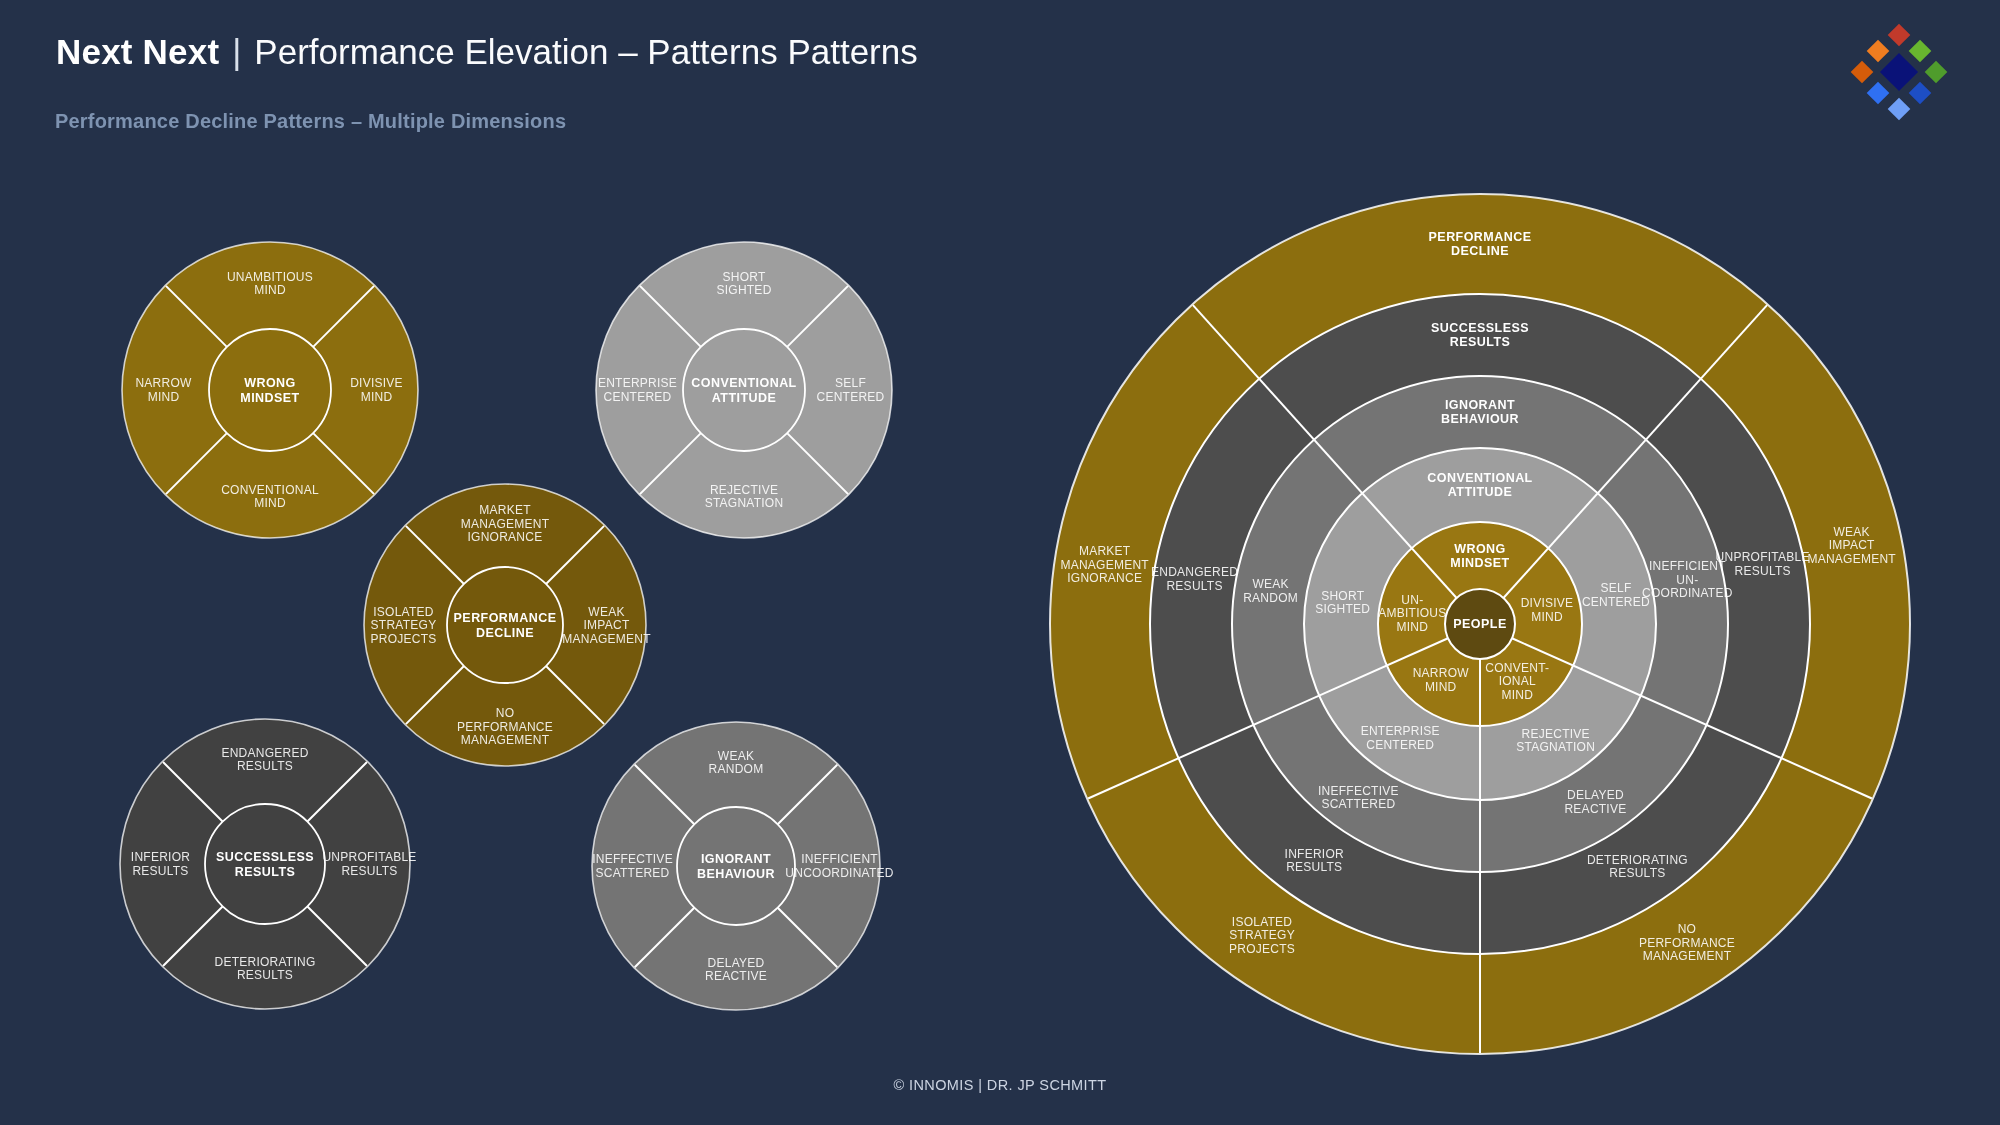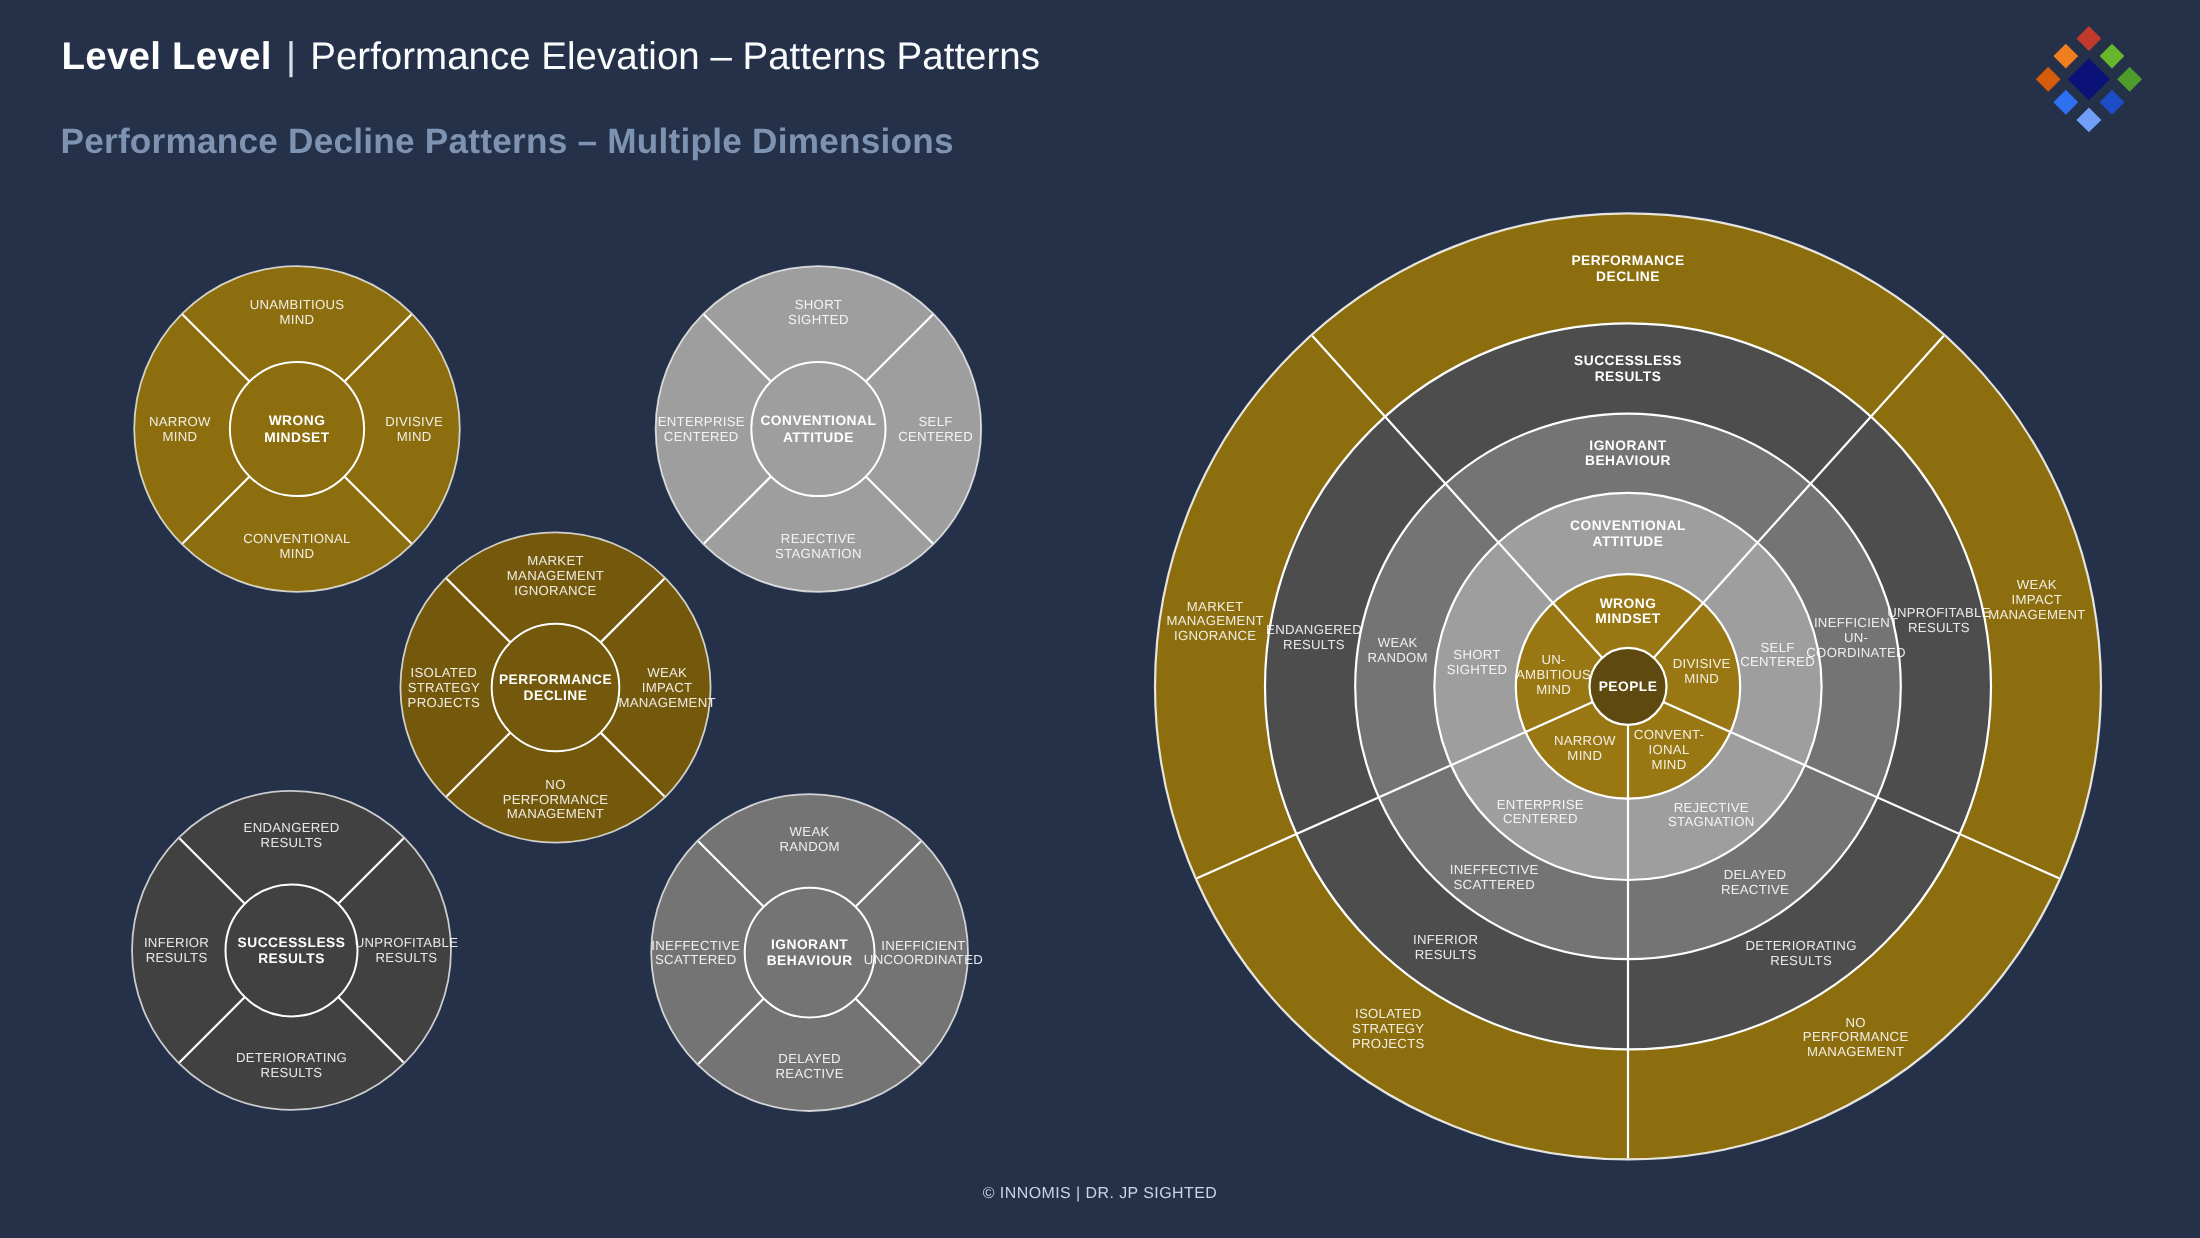--- a/index.html
+++ b/index.html
@@ -5,50 +5,50 @@
   html,body{margin:0;padding:0;background:#243149;}
   .slide{
     position:relative;width:2000px;height:1125px;overflow:hidden;
     background:#243149;
     font-family:"Liberation Sans","DejaVu Sans",sans-serif;
   }
   .header{position:absolute;left:56px;top:32px;white-space:nowrap;font-size:35px;color:#ffffff;}
   .brand{font-weight:800;letter-spacing:.2px;}
   .hsep{font-weight:300;color:#d9e0ea;margin:0 13px;}
   .htitle{font-weight:400;color:#fafbfd;}
-  .subtitle{position:absolute;left:55px;top:110px;font-size:32px;font-weight:700;color:#7e93b1;letter-spacing:.2px;}
+  .subtitle{position:absolute;left:55px;top:110px;font-size:20px;font-weight:700;color:#7e93b1;letter-spacing:.2px;}
   .footer{position:absolute;left:0;right:0;top:1077px;text-align:center;font-size:14.5px;color:#ccd4e2;letter-spacing:.4px;}
   .logo{position:absolute;left:1849px;top:22px;width:100px;height:100px;}
   .diamond{position:absolute;width:16px;height:16px;transform:translate(-50%,-50%) rotate(45deg);}
   .diamond-big{width:27px;height:27px;}
   svg{position:absolute;overflow:visible;font-family:"Liberation Sans","DejaVu Sans",sans-serif;}
   svg text{pointer-events:none;}
   .ttl{fill:#ffffff;font-size:12.5px;font-weight:700;letter-spacing:.45px;}
   .lbl{fill:rgba(255,255,255,0.88);font-size:12px;letter-spacing:.25px;}
 </style>
 </head>
 <body>
 
 <div class="slide">
   <div class="header">
-    <span class="brand">Level Level</span><span class="hsep">|</span><span class="htitle">Performance Elevation – Patterns Patterns</span>
+    <span class="brand">Next Next</span><span class="hsep">|</span><span class="htitle">Performance Elevation – Patterns Patterns</span>
   </div>
   <div class="logo" id="logo">
       <div class="diamond" style="background: rgb(193, 58, 43); left: 50px; top: 13px;"></div>
       <div class="diamond" style="background: rgb(240, 125, 32); left: 29px; top: 29px;"></div>
       <div class="diamond" style="background: rgb(104, 182, 47); left: 71px; top: 29px;"></div>
       <div class="diamond" style="background: rgb(213, 92, 10); left: 13px; top: 50px;"></div>
       <div class="diamond diamond-big" style="background: rgb(10, 18, 120); left: 50px; top: 50px;"></div>
       <div class="diamond" style="background: rgb(79, 156, 44); left: 87px; top: 50px;"></div>
       <div class="diamond" style="background: rgb(47, 112, 242); left: 29px; top: 71px;"></div>
       <div class="diamond" style="background: rgb(29, 78, 197); left: 71px; top: 71px;"></div>
       <div class="diamond" style="background: rgb(111, 159, 247); left: 50px; top: 87px;"></div>
     </div>
   <div class="subtitle">Performance Decline Patterns – Multiple Dimensions</div>
-  <div class="footer">© INNOMIS | DR. JP SIGHTED</div>
+  <div class="footer">© INNOMIS | DR. JP SCHMITT</div>
 <svg width="308" height="308" viewBox="-154 -154 308 308" style="left: 116px; top: 236px;">
       <circle cx="0" cy="0" r="148" fill="#8c6e0e" stroke="rgba(255,255,255,0.75)" stroke-width="1.6"></circle>
       <line x1="43.1335136523794" y1="-43.13351365237939" x2="104.08611819065979" y2="-104.08611819065977" stroke="#ffffff" stroke-width="2"></line>
       <line x1="-43.13351365237939" y1="-43.1335136523794" x2="-104.08611819065977" y2="-104.08611819065979" stroke="#ffffff" stroke-width="2"></line>
       <line x1="-43.133513652379406" y1="43.13351365237939" x2="-104.08611819065982" y2="104.08611819065977" stroke="#ffffff" stroke-width="2"></line>
       <line x1="43.133513652379385" y1="43.133513652379406" x2="104.08611819065976" y2="104.08611819065982" stroke="#ffffff" stroke-width="2"></line>
       <circle cx="0" cy="0" r="61" fill="#8c6e0e" stroke="#ffffff" stroke-width="1.8"></circle>
       <text text-anchor="middle" class="ttl"><tspan x="0" y="-3.5">WRONG</tspan><tspan x="0" y="11.5">MINDSET</tspan></text>
       <text text-anchor="middle" class="lbl"><tspan x="0" y="-109.25">UNAMBITIOUS</tspan><tspan x="0" y="-95.75">MIND</tspan></text>
       <text text-anchor="middle" class="lbl"><tspan x="106.5" y="-2.75">DIVISIVE</tspan><tspan x="106.5" y="10.75">MIND</tspan></text>

